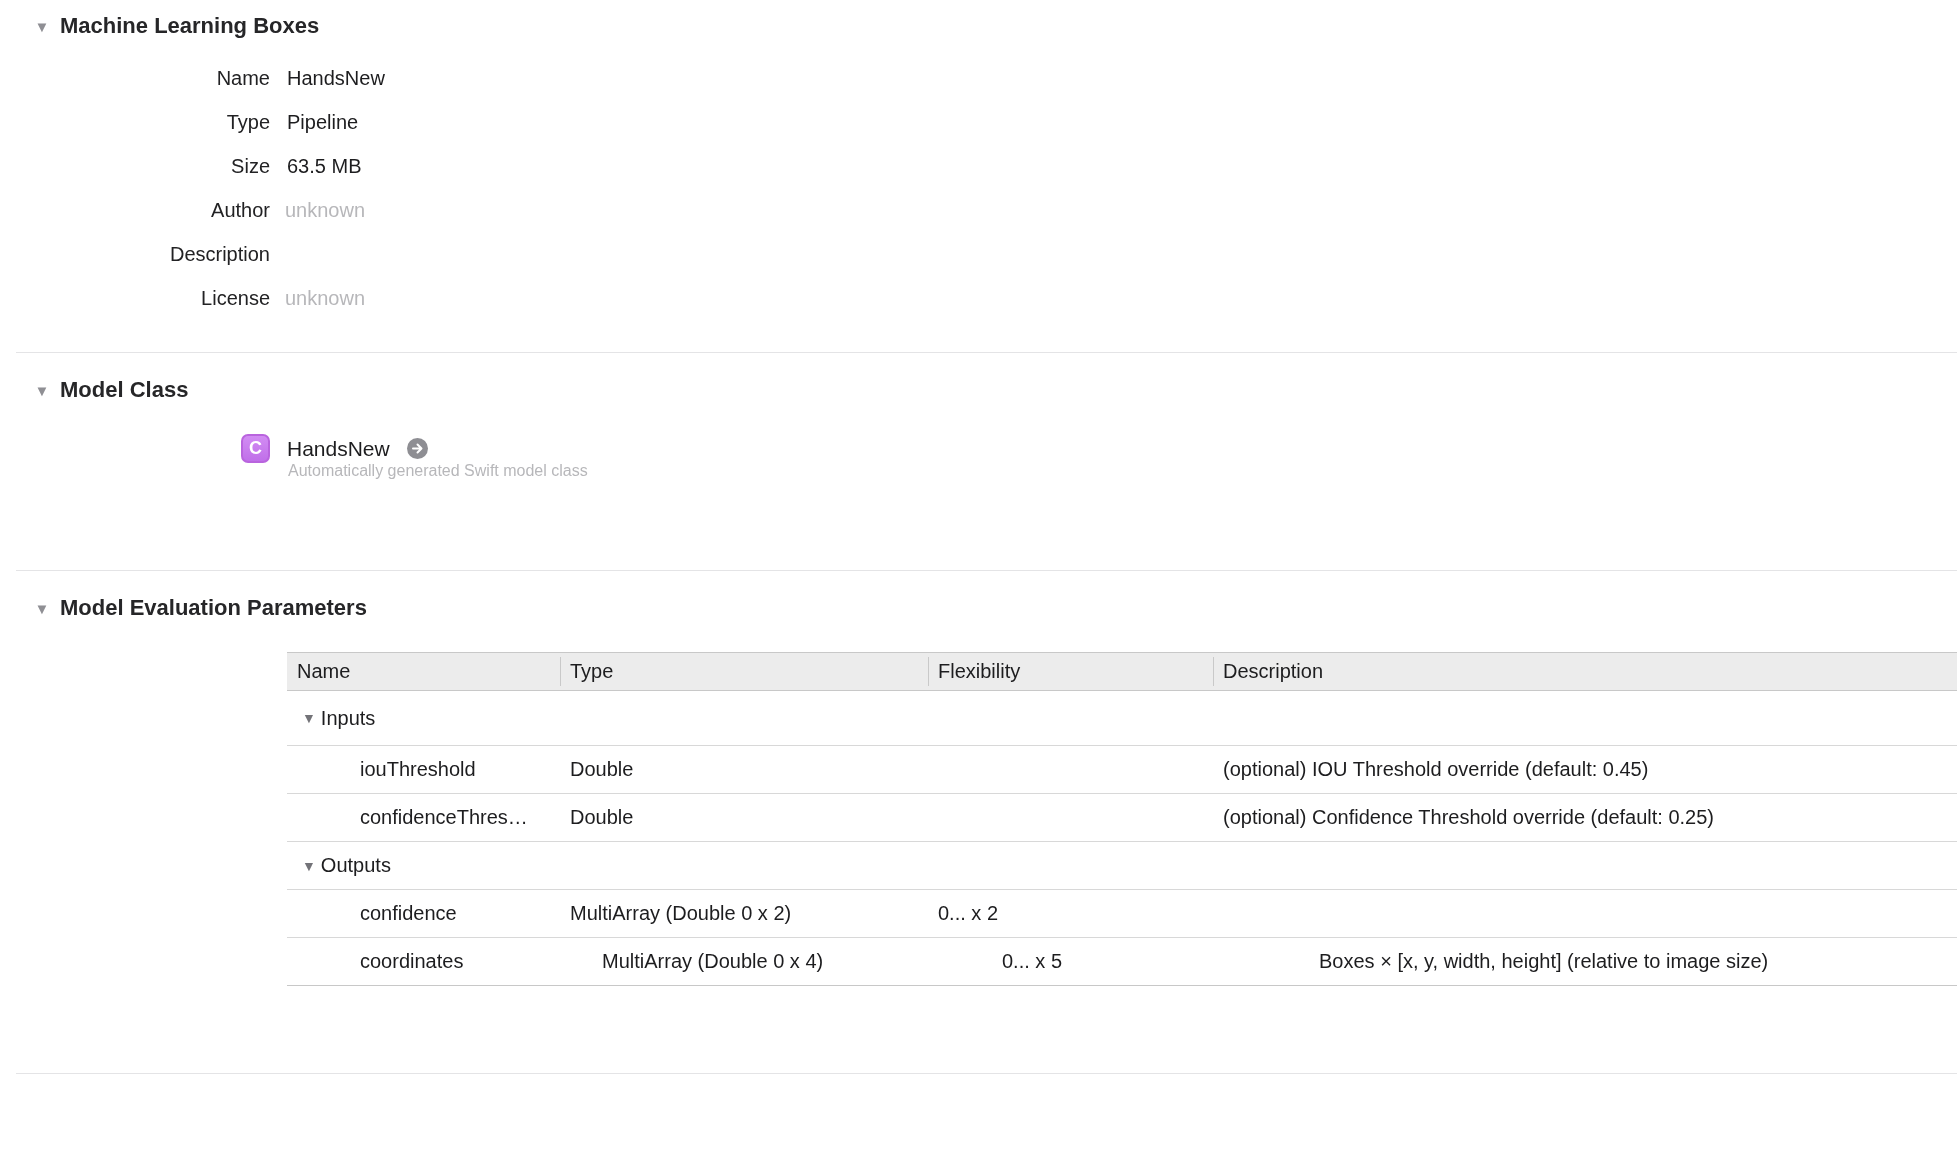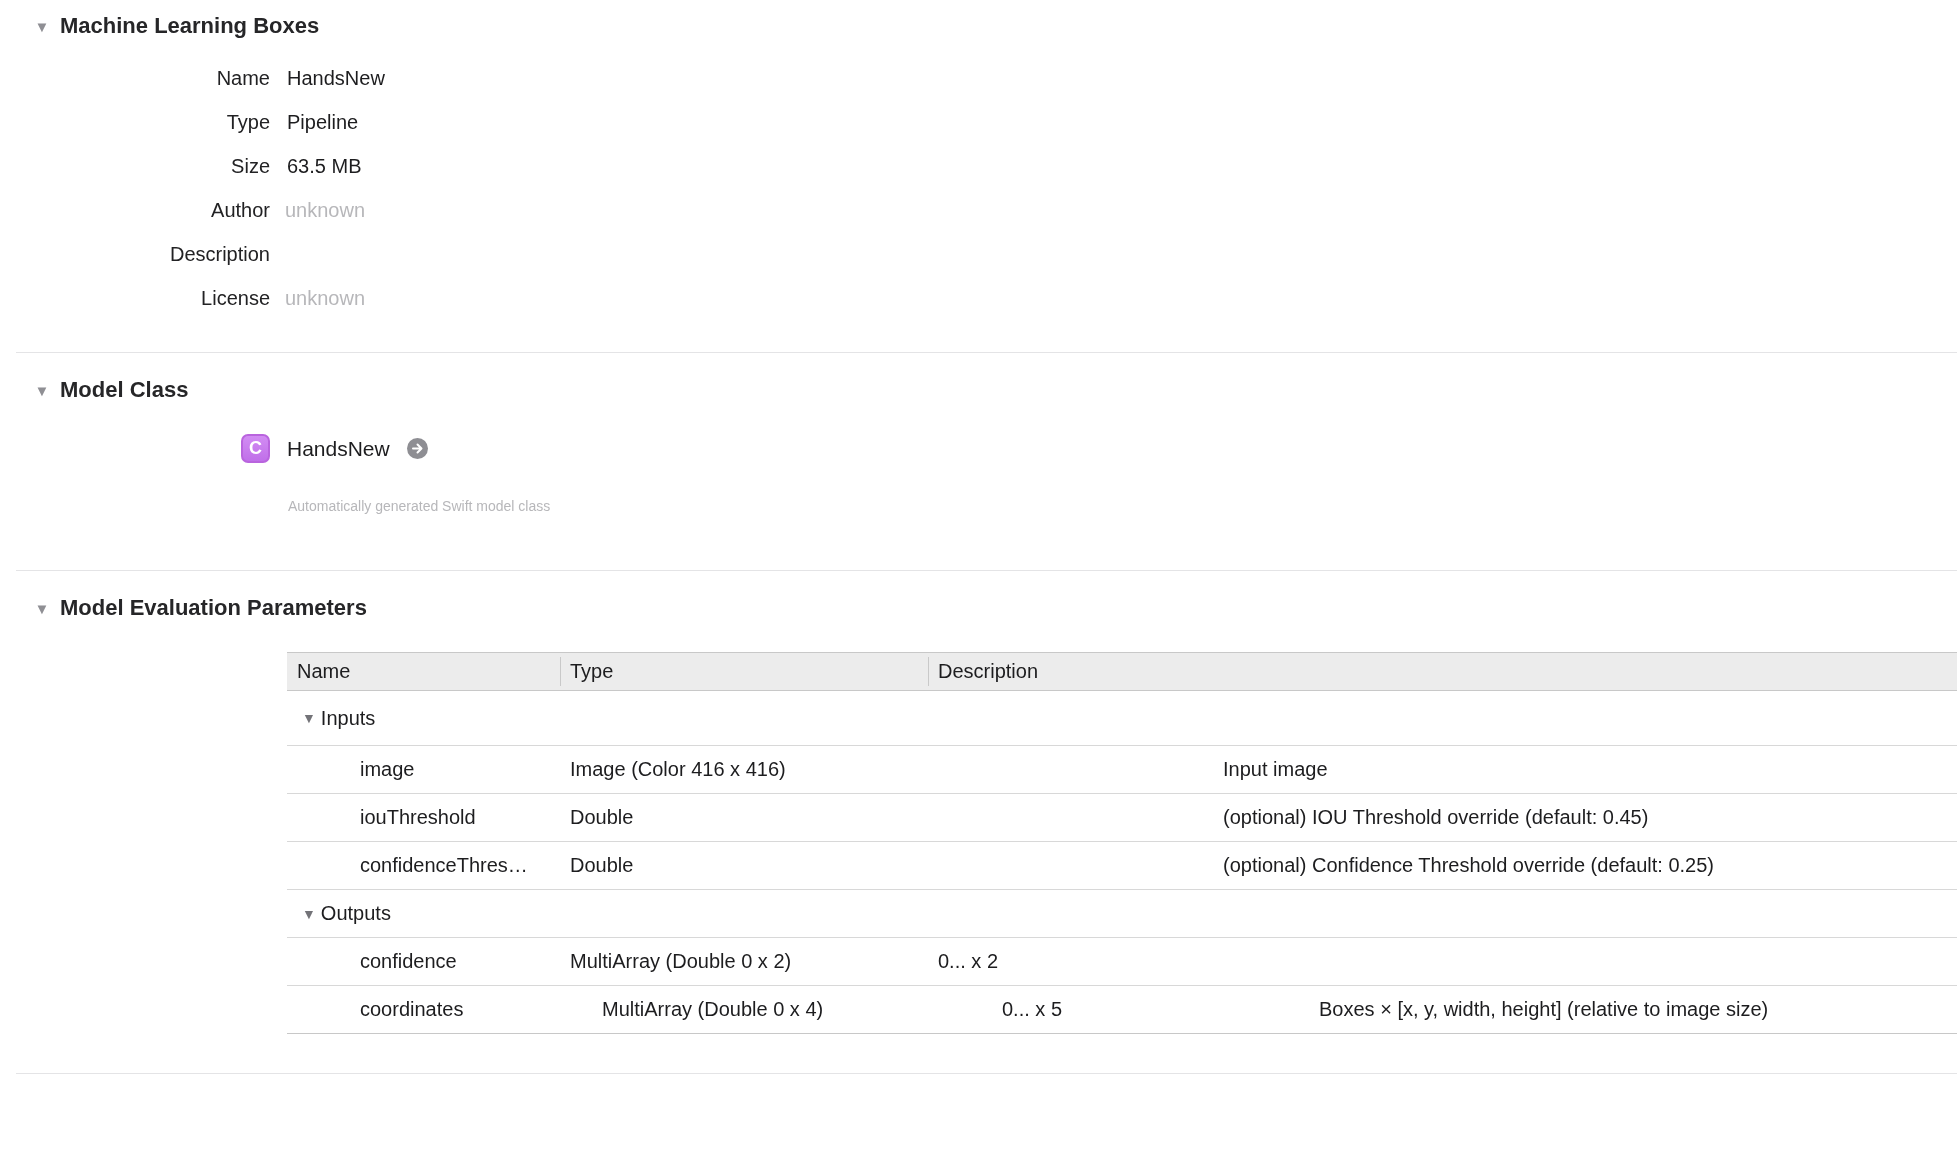--- a/index.html
+++ b/index.html
@@ -47,21 +47,21 @@
     display:flex; align-items:center; justify-content:center;
   }
   .class-name { margin-left:17px; font-size:21px; color:#1d1d1f; }
   .arrow-btn {
     width:21px; height:21px; border-radius:50%;
     background:#8e8e93; margin-left:17px;
     display:flex; align-items:center; justify-content:center;
     cursor:pointer;
   }
   .arrow-btn svg { display:block; }
-  #class-subtitle { position:absolute; top:498px; left:288px; color:#b7b7ba; font-size:14px; }
+  #class-subtitle { position:absolute; top:462px; left:288px; color:#b7b7ba; font-size:16px; }
 
   
   #params-header { position:absolute; top:595px; left:27px; }
   #params-table { position:absolute; top:652px; left:287px; right:0; }
 
   .t-header {
     display:grid; grid-template-columns:273px 368px 285px 1fr;
     height:39px; background:#ececec;
     border-top:1px solid #c8c8c8; border-bottom:1px solid #c8c8c8;
   }
@@ -150,34 +150,29 @@
 
 <div id="params-header" class="section-header">
   <span class="disclosure">▼</span>
   <span>Model Evaluation Parameters</span>
 </div>
 
 <div id="params-table">
   <div class="t-header">
     <div>Name</div>
     <div>Type</div>
+    <div>Flexibility</div>
     <div>Description</div>
   </div>
 
   <div class="t-group inputs">
     <span class="group-disclosure">▼</span>
     <span>Inputs</span>
   </div>
 
-  <div class="t-row">
-    <div class="cell-name">image</div>
-    <div>Image (Color 416 x 416)</div>
-    <div></div>
-    <div>Input image</div>
-  </div>
   <div class="t-row">
     <div class="cell-name">iouThreshold</div>
     <div>Double</div>
     <div></div>
     <div>(optional) IOU Threshold override (default: 0.45)</div>
   </div>
   <div class="t-row">
     <div class="cell-name">confidenceThres…</div>
     <div>Double</div>
     <div></div>

